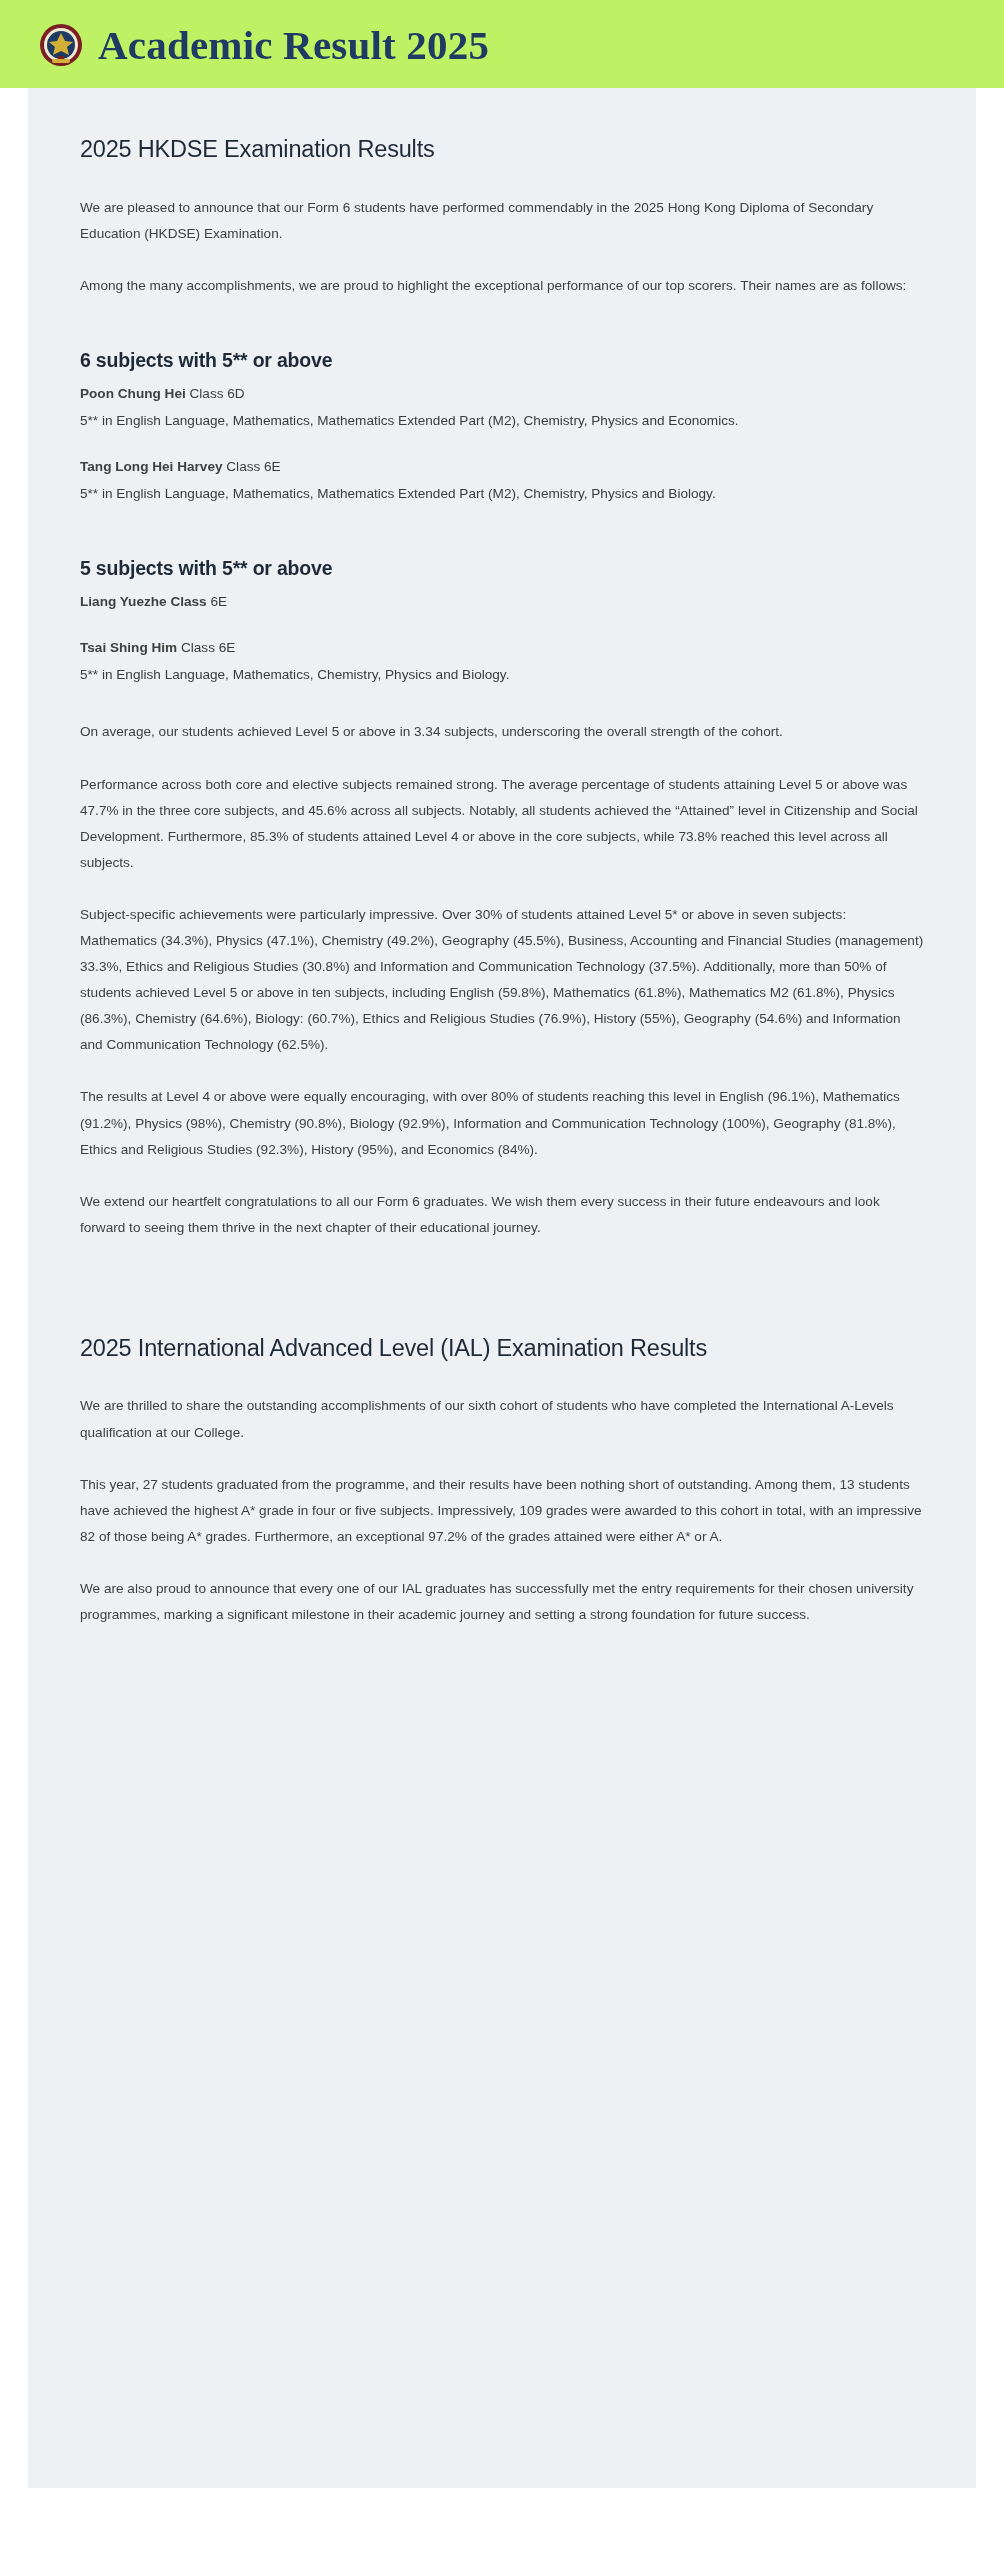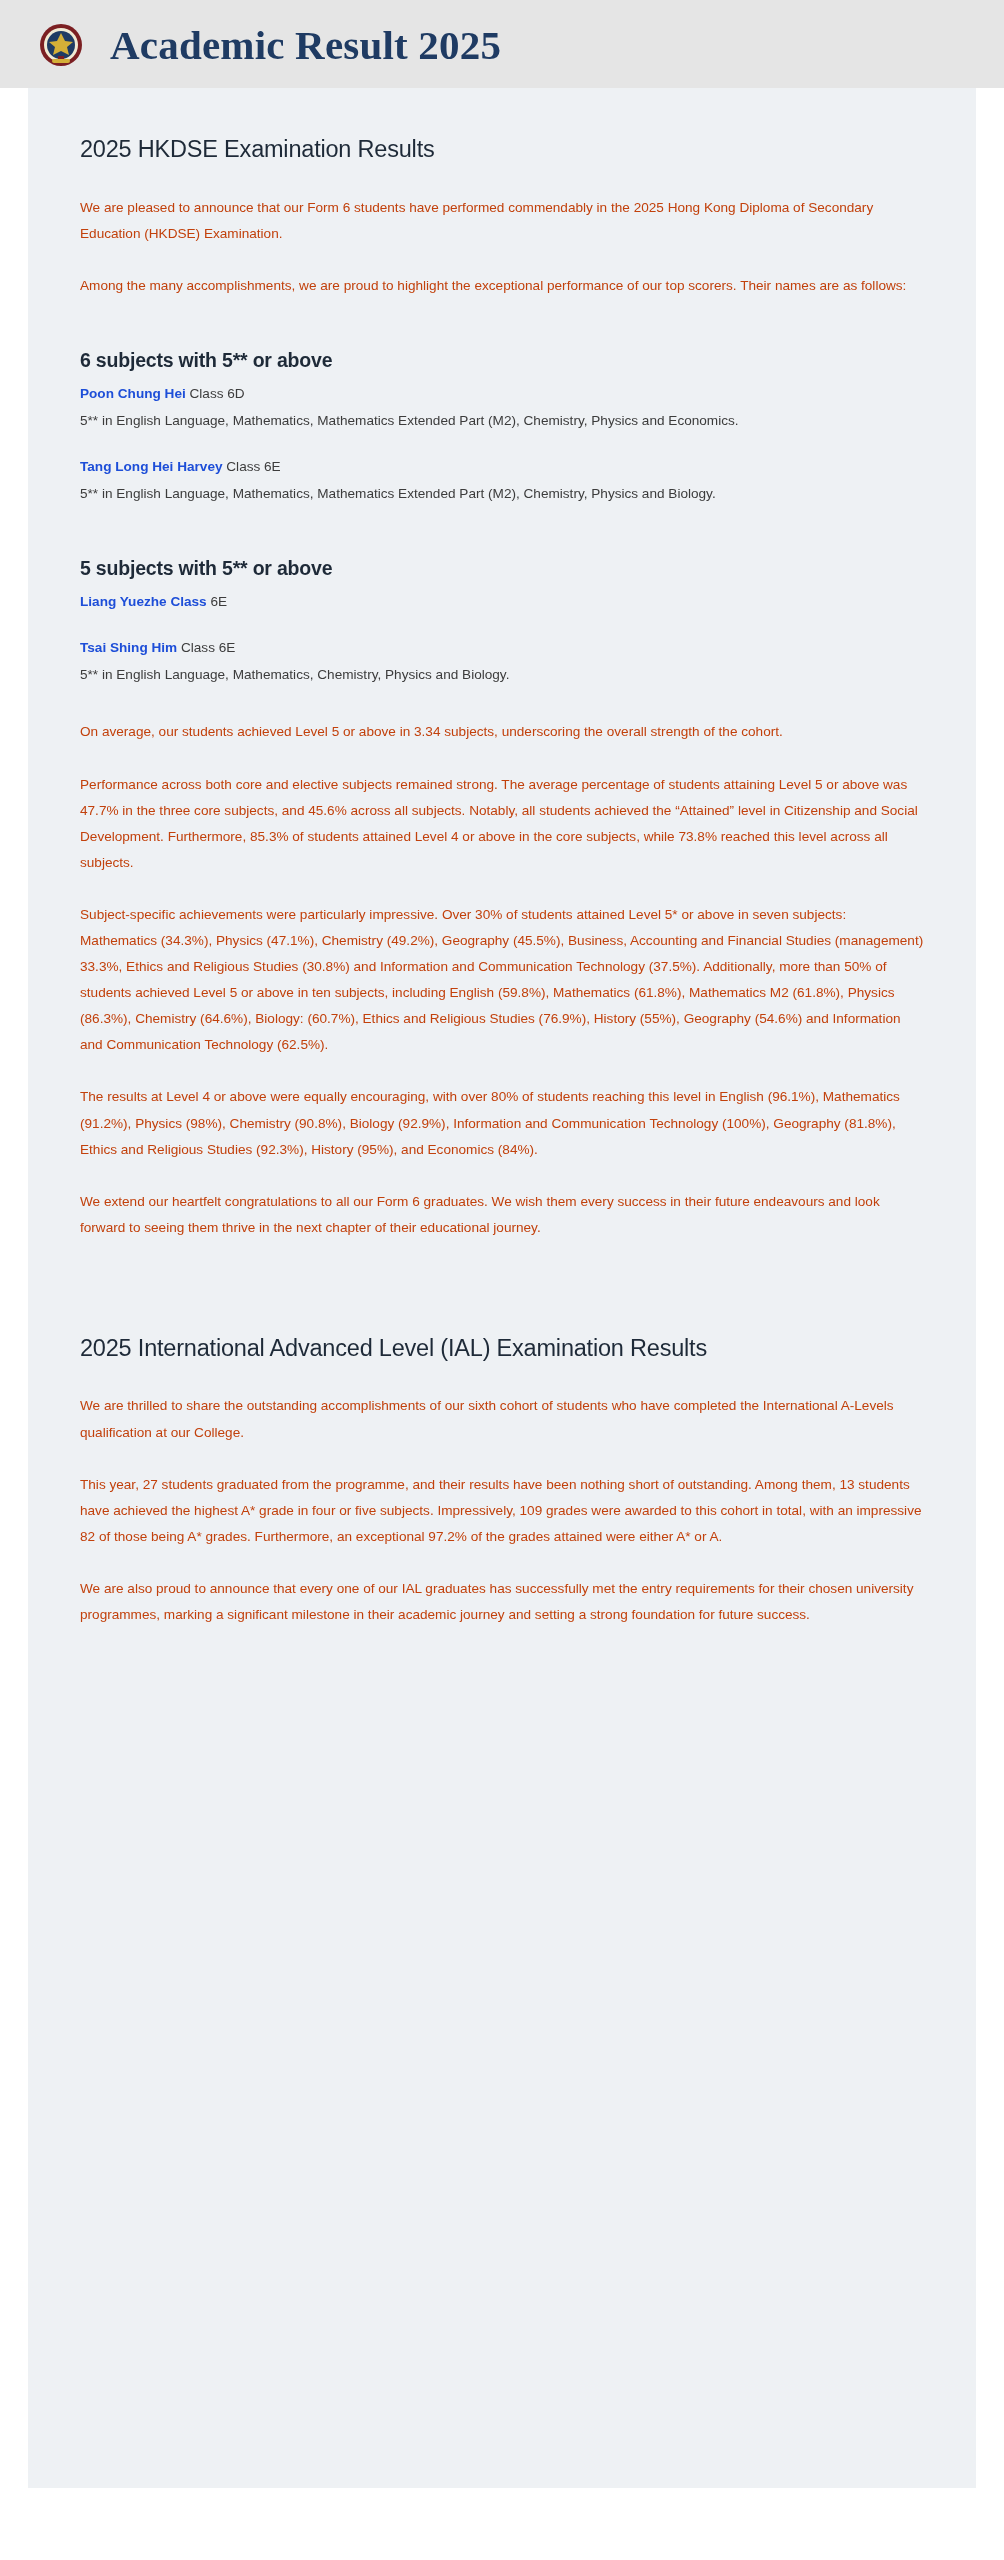--- a/index.html
+++ b/index.html
@@ -14,23 +14,23 @@
   }
   .page {
     width: 1004px;
     box-sizing: border-box;
   }
 
   
   .site-header {
     display: flex;
     align-items: center;
-    gap: 26px;
+    gap: 14px;
     padding: 22px 34px 20px 38px;
-    background: #e5e5e5;
+    background: #bef264;
   }
   .crest {
     width: 46px;
     height: 46px;
     flex: 0 0 46px;
     position: relative;
   }
   .crest svg { display: block; }
   .site-title {
     font-family: "Liberation Serif", serif;
@@ -67,39 +67,39 @@
     font-size: 19.5px;
     font-weight: bold;
     color: #1e2a38;
     margin: 50px 0 10px 0;
     letter-spacing: -0.2px;
   }
 
   p.para {
     font-size: 13.6px;
     line-height: 1.92;
-    color: #c2410c;
+    color: #404040;
     margin: 0 0 26px 0;
     text-align: left;
   }
   p.para:last-child { margin-bottom: 16px; }
 
   .student-block {
     margin: 0 0 22px 0;
   }
   .student-block:last-of-type { margin-bottom: 0; }
   .student-name-line {
     font-size: 13.6px;
     line-height: 1.75;
     color: #3c3c3c;
     margin: 0 0 2px 0;
   }
   .student-name-line .name {
     font-weight: bold;
-    color: #1d4ed8;
+    color: #404040;
   }
   .student-name-line .cls {
     font-weight: normal;
   }
   .student-detail {
     font-size: 13.6px;
     line-height: 1.9;
     color: #3c3c3c;
     margin: 0;
   }

